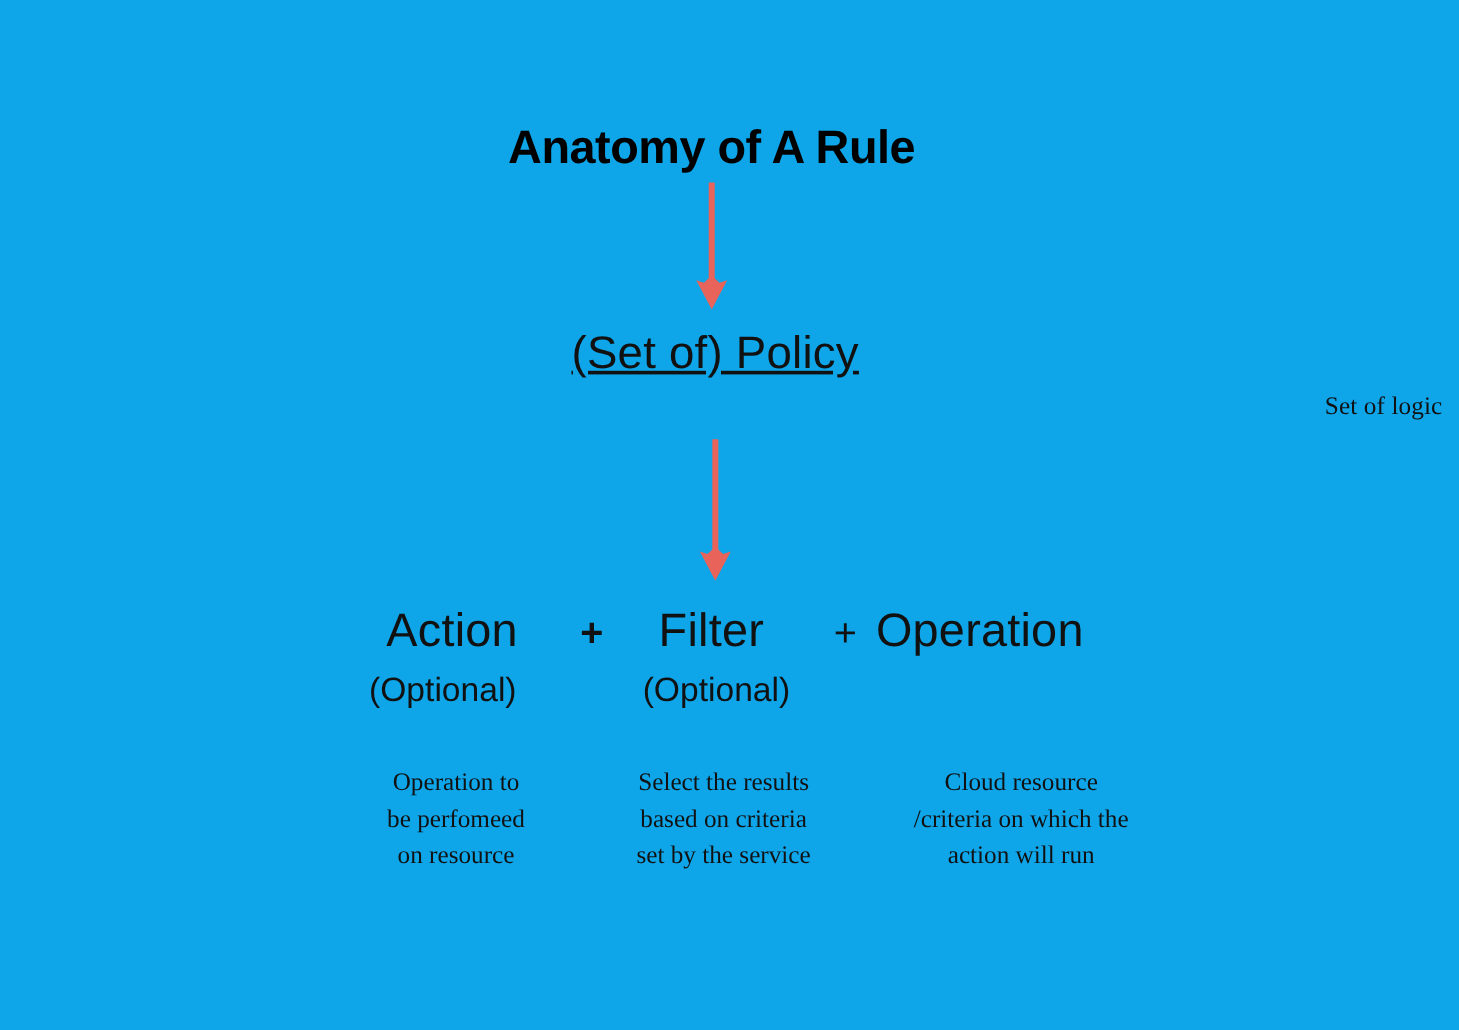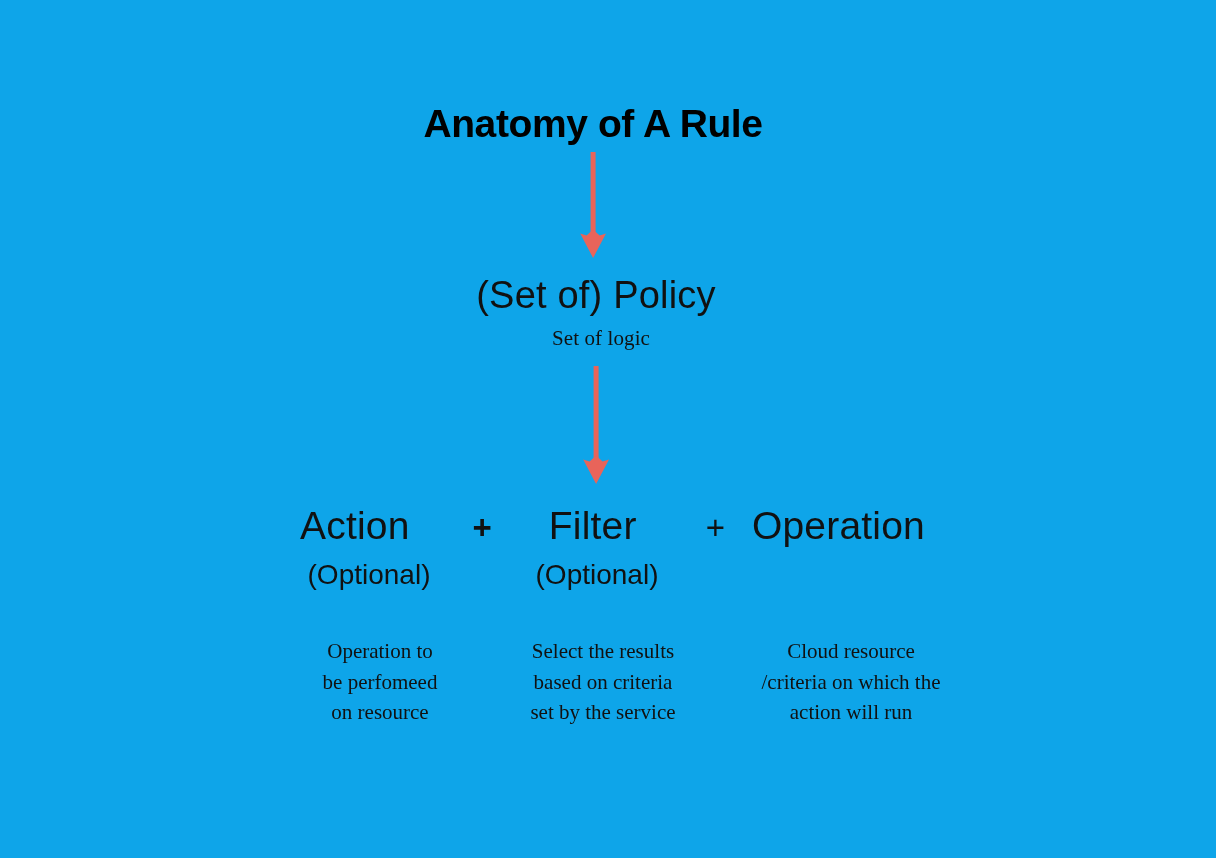--- a/index.html
+++ b/index.html
@@ -56,47 +56,48 @@
     top: 271px;
     width: 1192px;
     text-align: center;
     font-family: "Liberation Sans", sans-serif;
     font-weight: 300;
     font-size: 38px;
     letter-spacing: 0.2px;
     color: #111111;
     line-height: 48px;
     white-space: nowrap;
+    text-decoration: underline;
   }
   .policy-subtext {
     position: absolute;
     left: 0;
     top: 325px;
     width: 1202px;
-    text-align: center;
+    text-align: right;
     font-family: "Liberation Serif", serif;
     font-weight: 400;
     font-size: 21px;
     letter-spacing: 0.1px;
     color: #111111;
     line-height: 26px;
     white-space: nowrap;
   }
 
   
   .components-row {
     position: absolute;
     left: 300px;
     top: 500px;
     width: 625px;
     height: 60px;
     display: flex;
     flex-direction: row;
     align-items: baseline;
-    justify-content: space-between;
+    justify-content: center;
   }
   .component-term {
     font-family: "Liberation Sans", sans-serif;
     font-weight: 300;
     font-size: 39px;
     letter-spacing: 0.2px;
     color: #111111;
     line-height: 52px;
     white-space: nowrap;
   }

